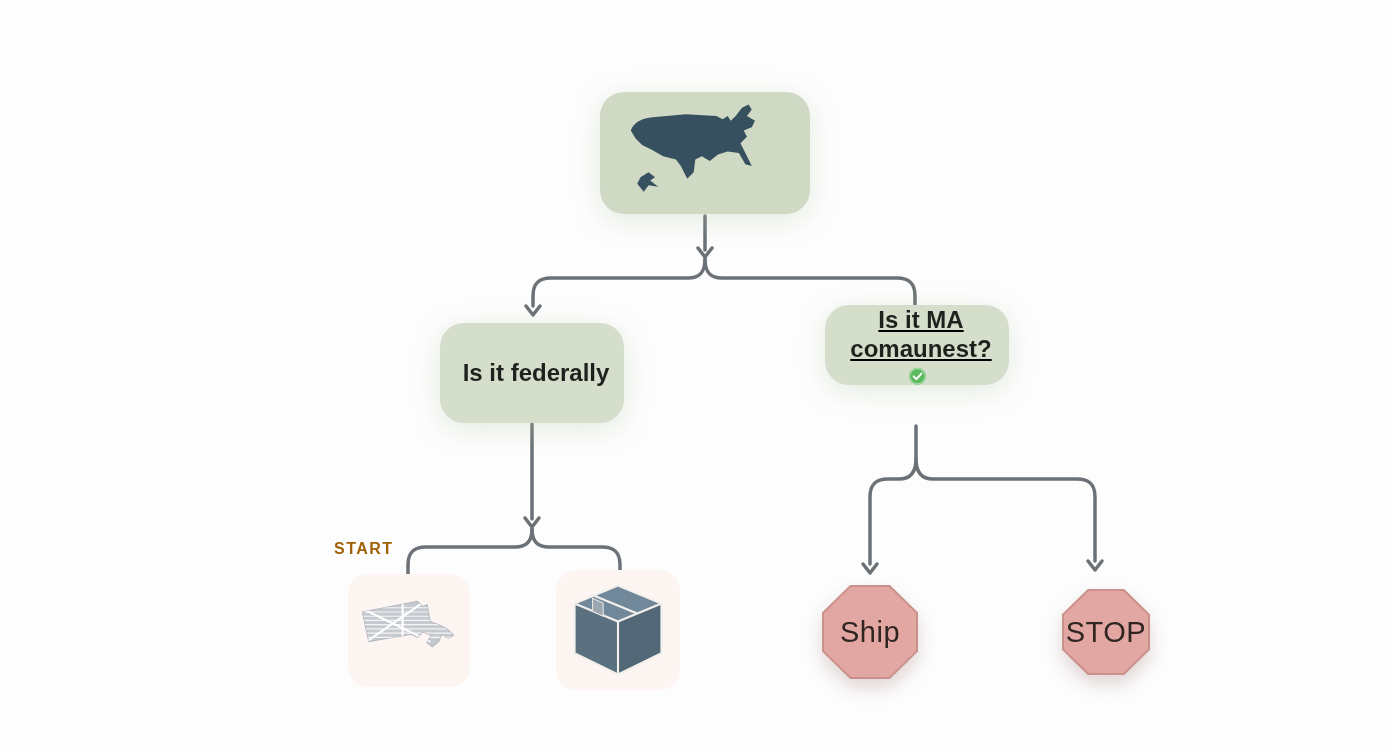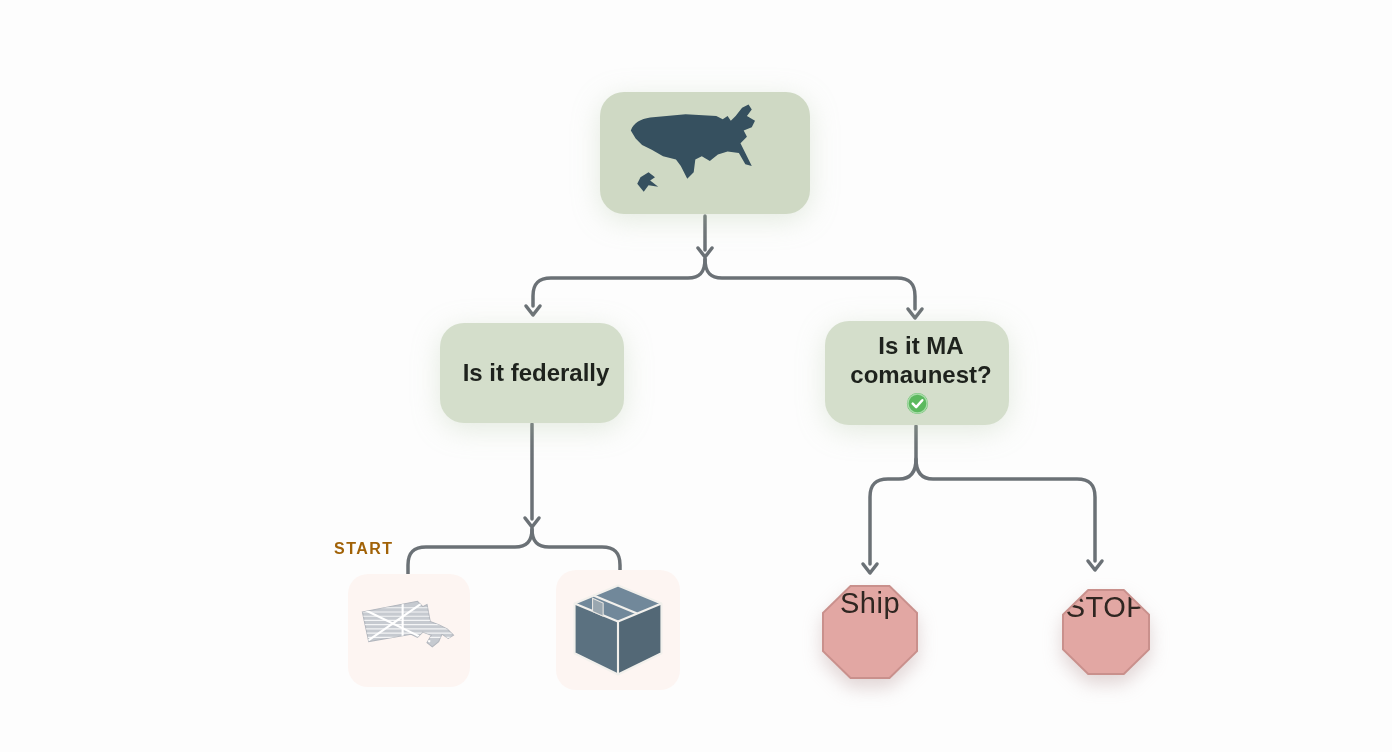--- a/index.html
+++ b/index.html
@@ -11,21 +11,21 @@
   .connectors{position:absolute;left:0;top:0;width:1392px;height:752px;}
   .connectors path{fill:none;stroke:#6b7176;stroke-width:3.5;stroke-linecap:round;stroke-linejoin:round;}
 
   .green-box{
     position:absolute;border-radius:24px;background:#d4decb;
     box-shadow:0 6px 28px rgba(180,200,170,.35);
     display:flex;flex-direction:column;align-items:center;justify-content:center;
   }
   .root-box{left:600px;top:92px;width:210px;height:122px;background:#cfd9c4;}
   .dec-left{left:440px;top:323px;width:184px;height:100px;}
-  .dec-right{left:825px;top:321px;width:184px;height:104px;}
+  .dec-right{left:825px;top:305px;width:184px;height:80px;text-decoration:underline;}
   .dec-text{
     text-align:center;font-weight:700;font-size:24px;line-height:1.22;color:#1e221d;margin-left:8px;
   }
   .check-badge{margin-top:3px;width:23px;height:23px;display:block;}
 
   .start-label{
     position:absolute;left:334px;top:540px;
     font-size:16px;font-weight:700;letter-spacing:1.5px;color:#a16207;
   }
 
@@ -39,21 +39,21 @@
   .octo-wrap{position:absolute;filter:drop-shadow(0 9px 9px rgba(185,155,155,.40));}
   .octo-wrap.ship{left:822px;top:585px;width:96px;height:94px;}
   .octo-wrap.stop{left:1062px;top:589px;width:88px;height:86px;border-radius:10px;}
   .octo{
     position:absolute;inset:0;background:#c9908c;
     clip-path:polygon(29.3% 0%,70.7% 0%,100% 29.3%,100% 70.7%,70.7% 100%,29.3% 100%,0% 70.7%,0% 29.3%);
   }
   .octo-inner{
     position:absolute;inset:2px;background:#e2a7a3;
     clip-path:polygon(29.3% 0%,70.7% 0%,100% 29.3%,100% 70.7%,70.7% 100%,29.3% 100%,0% 70.7%,0% 29.3%);
-    display:flex;align-items:flex-start;justify-content:center;
+    display:flex;align-items:center;justify-content:center;
   }
   .octo-label{font-size:29px;font-weight:500;color:#2f2621;letter-spacing:.5px;}
 </style>
 </head>
 <body>
 
 <div class="stage">
 
   <svg class="connectors" viewBox="0 0 1392 752">
 

